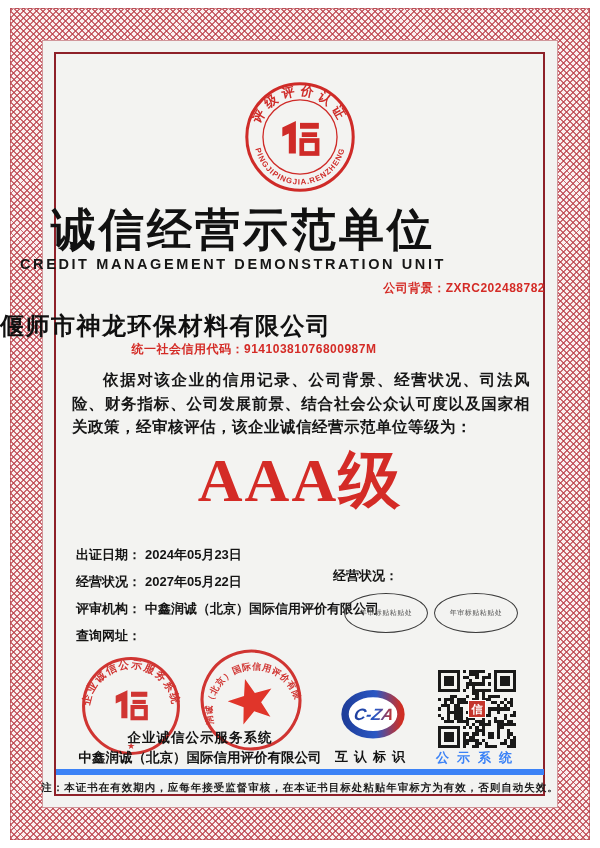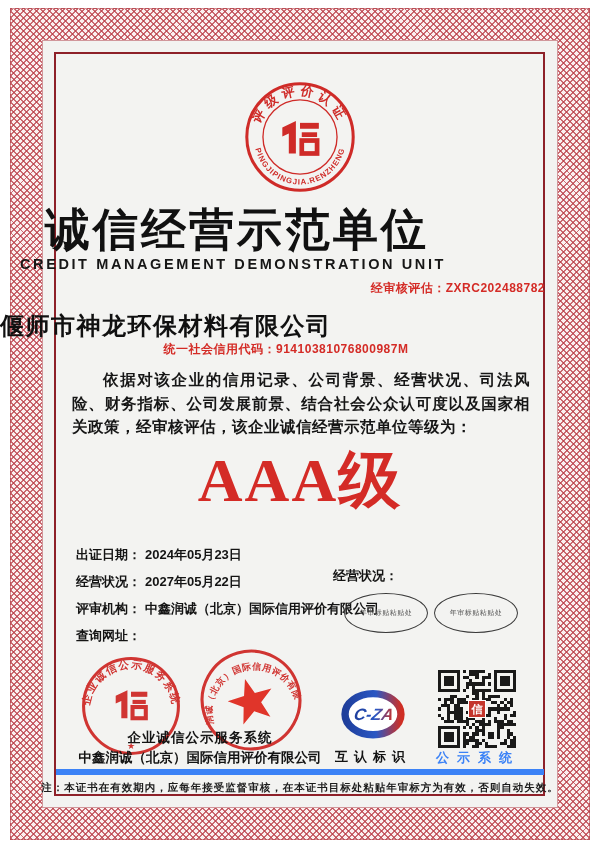--- a/index.html
+++ b/index.html
@@ -37,36 +37,37 @@
   .note-text{
     font-size:10.5px;font-weight:bold;color:#1c1c1c;letter-spacing:1px;
     font-family:"Liberation Serif","DejaVu Serif",serif;white-space:nowrap;
   }
 
   
   .title{
     left:0;top:200px;width:474px;text-align:center;
     font-size:45px;font-weight:900;color:#111;letter-spacing:3px;
     font-family:"Liberation Sans","DejaVu Sans",sans-serif;
+    padding-left:6px;
   }
   .subtitle{
     left:0;top:256px;width:600px;text-align:left;
     font-size:14.5px;font-weight:bold;color:#161616;letter-spacing:2.6px;padding-left:20px;
   }
   .credit-code{
     left:0;top:280px;width:545px;text-align:right;
     font-size:12px;font-weight:bold;color:#d42b26;letter-spacing:.5px;
   }
   .company{
     left:0;top:310px;width:600px;text-align:left;
     font-size:24px;font-weight:900;color:#101010;letter-spacing:1.5px;
   }
   .uscc{
     left:0;top:341px;width:508px;text-align:center;
-    font-size:12px;font-weight:bold;color:#d42b26;letter-spacing:.5px;margin-left:32px;
+    font-size:12px;font-weight:bold;color:#d42b26;letter-spacing:.5px;
   }
   .body-par{
     left:72px;top:368px;width:458px;
     font-size:15.5px;line-height:1.52;font-weight:bold;color:#161616;
     font-family:"Liberation Serif","DejaVu Serif",serif;
     text-align:justify;text-indent:2em;letter-spacing:.5px;
   }
   .grade{
     left:0;top:438px;width:600px;text-align:center;
     font-size:62px;font-weight:900;color:#d42b26;
@@ -126,21 +127,21 @@
       <text font-size="8.2" font-weight="bold" fill="#cf2b28" letter-spacing="1">
         <textPath href="#arcBotBig" startOffset="50%" text-anchor="middle">PINGJIPINGJIA.RENZHENG</textPath>
       </text>
       <use href="#xin-logo" transform="translate(60,60) scale(0.62) translate(-52,-52)"></use>
     </svg>
   </div>
 
   <div class="abs title">诚信经营示范单位</div>
   <div class="abs subtitle">CREDIT MANAGEMENT DEMONSTRATION UNIT</div>
   <div class="abs credit-code">
-    <span>经审核评估：</span><span>ZXRC202488782</span>
+    <span>公司背景：</span><span>ZXRC202488782</span>
   </div>
 
   <div class="abs company">偃师市神龙环保材料有限公司</div>
   <div class="abs uscc">
     <span>统一社会信用代码：</span><span>91410381076800987M</span>
   </div>
 
   <div class="abs body-par">依据对该企业的信用记录、公司背景、经营状况、司法风险、财务指标、公司发展前景、结合社会公众认可度以及国家相关政策，经审核评估，该企业诚信经营示范单位等级为：</div>
 
   <div class="abs grade">AAA级</div>

